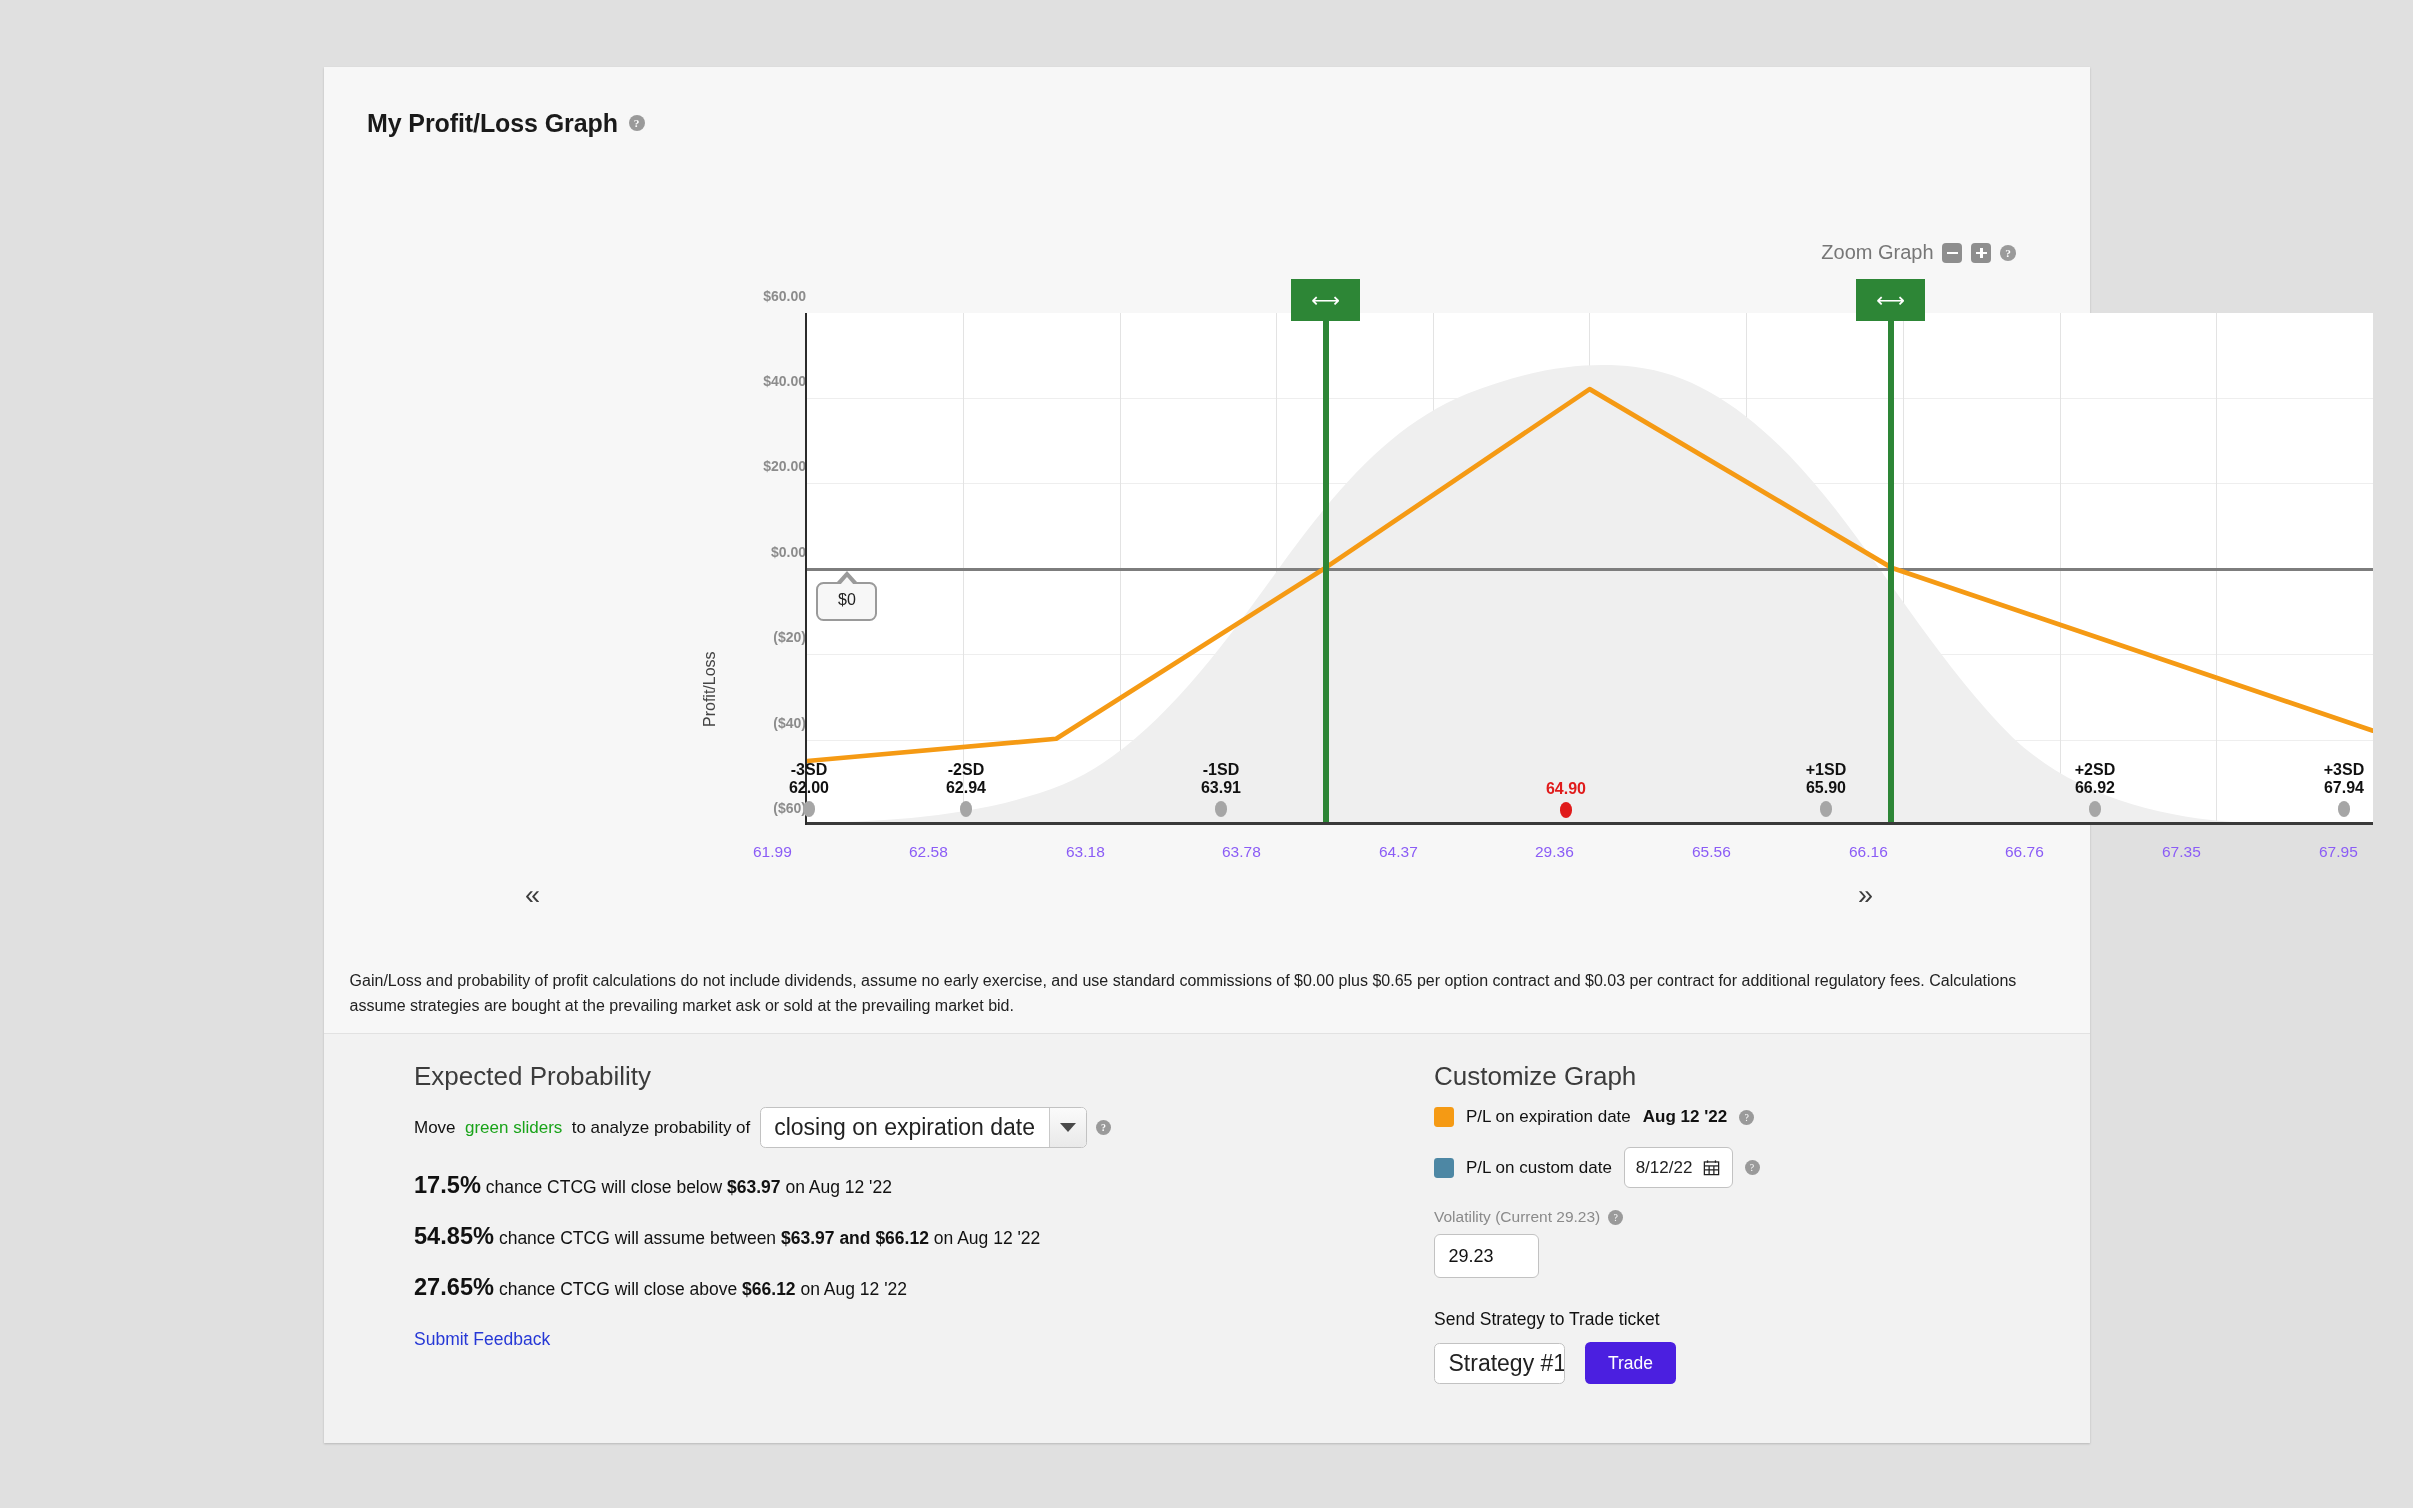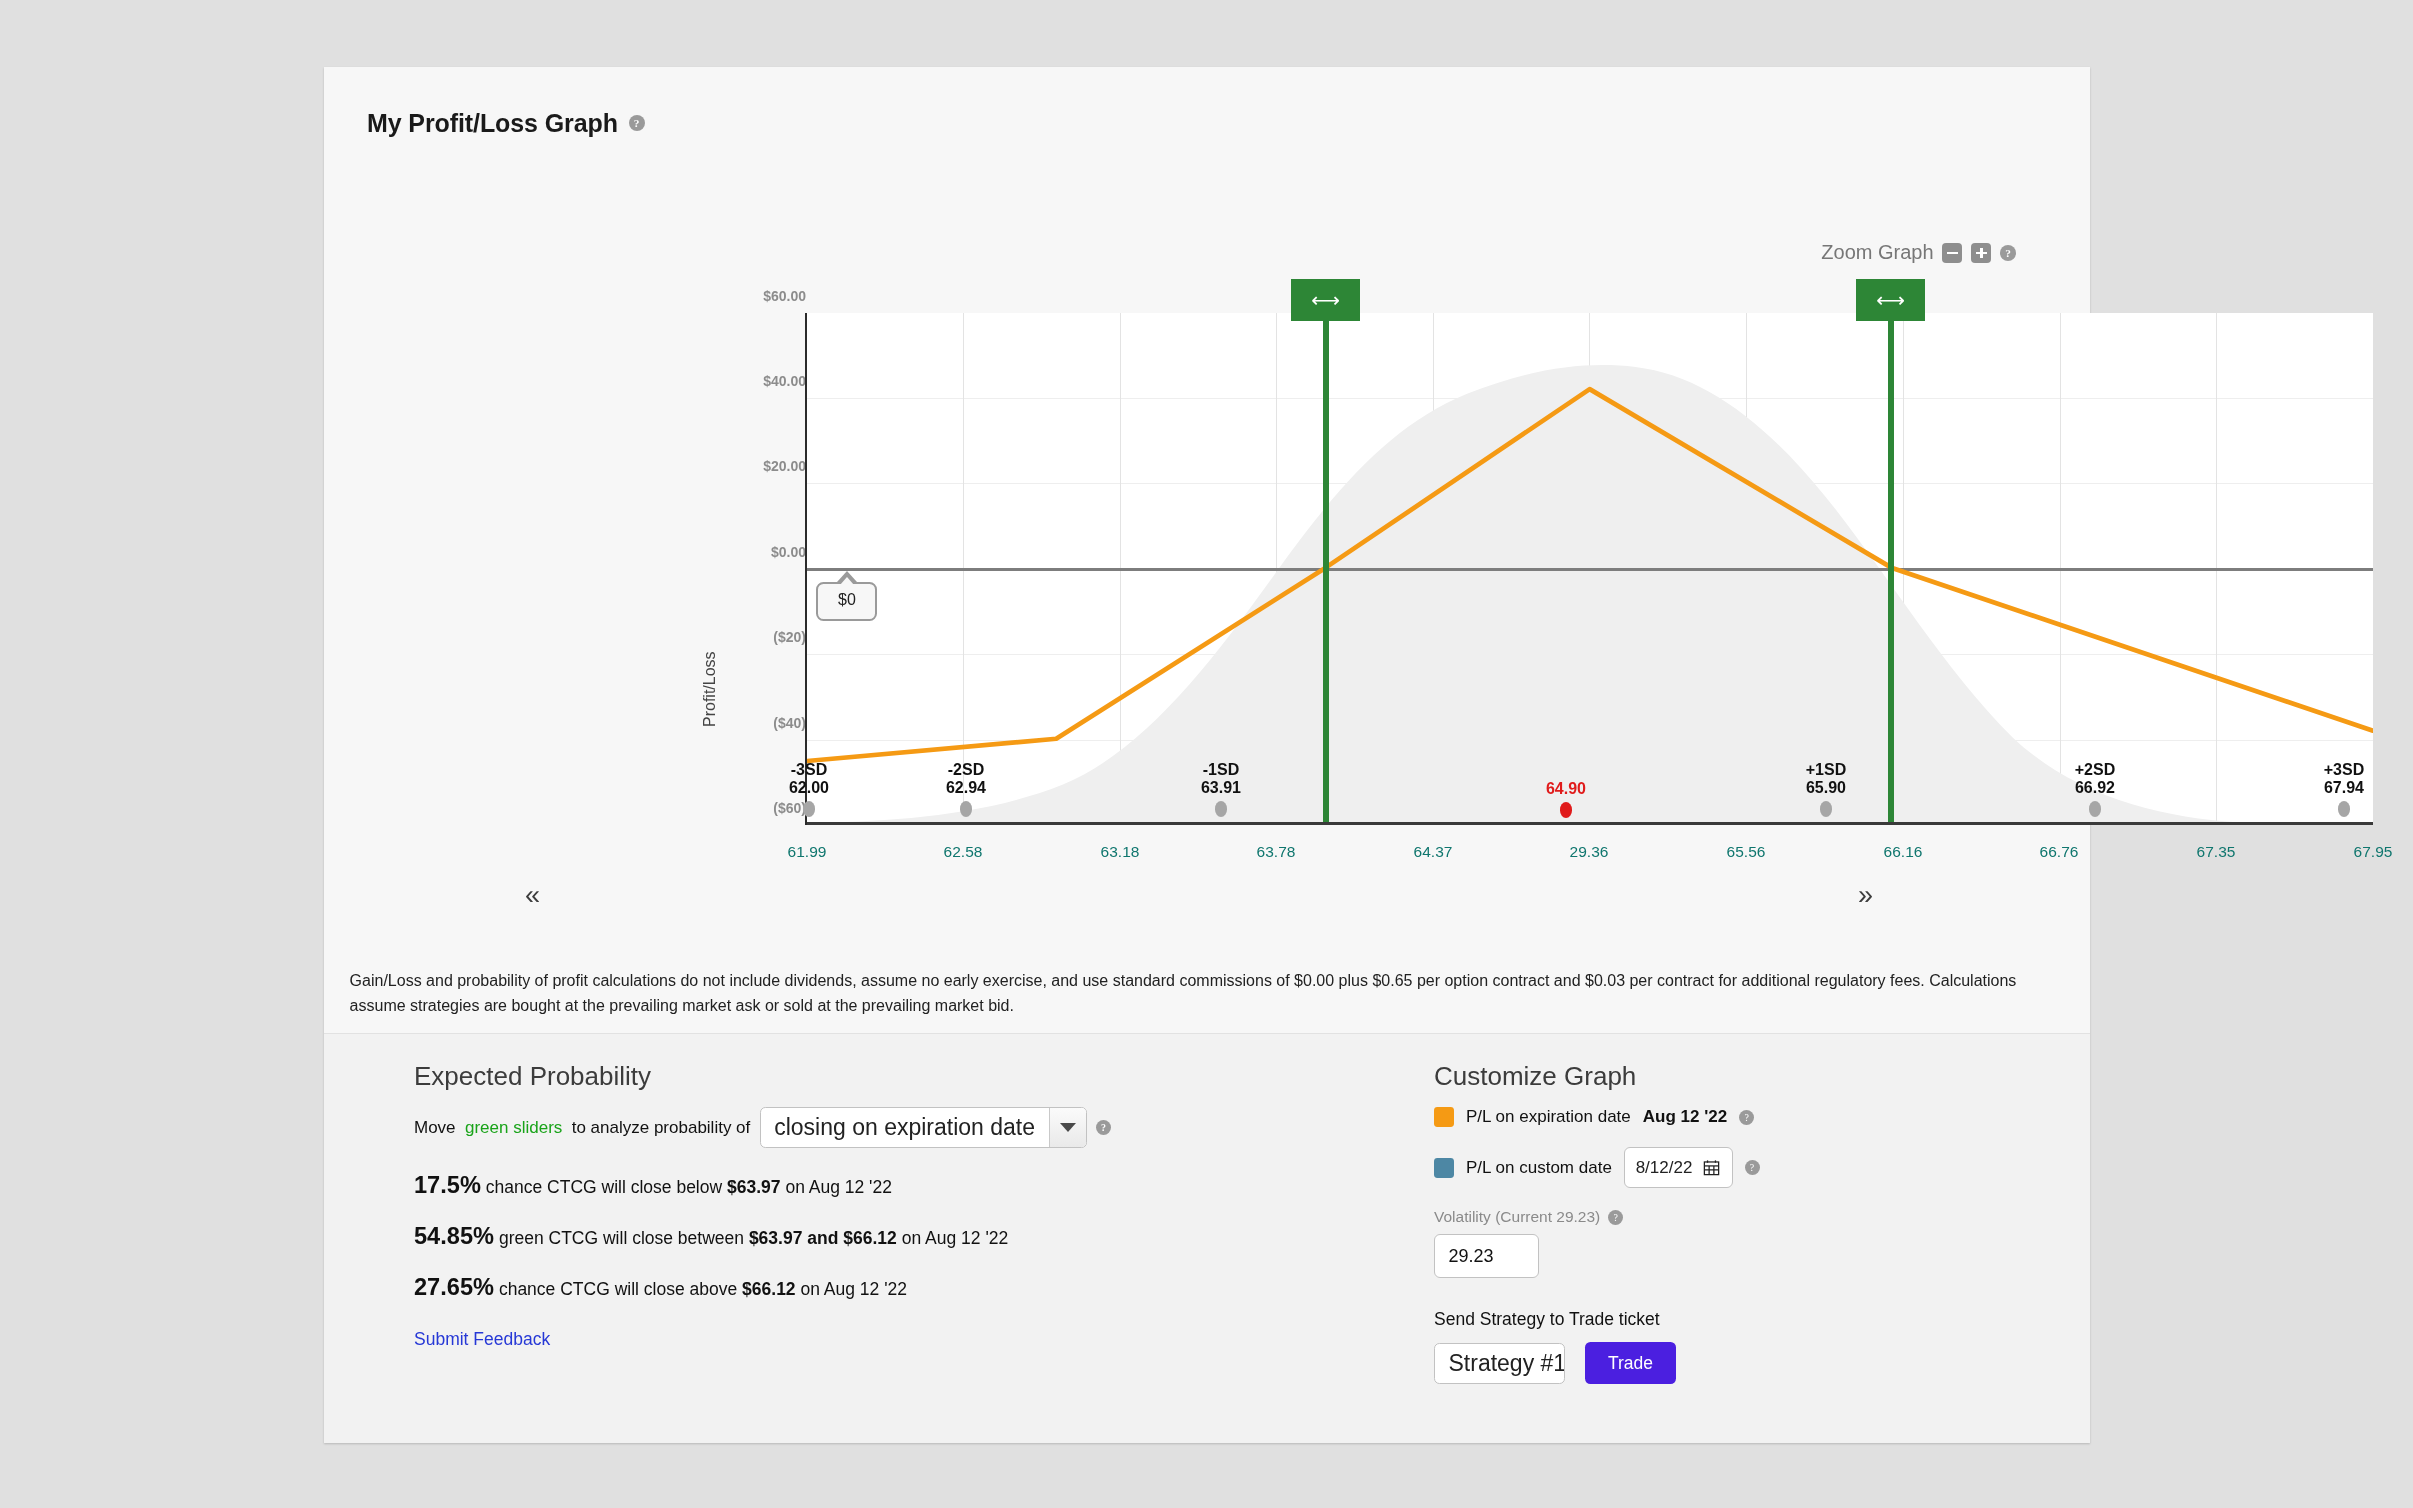--- a/index.html
+++ b/index.html
@@ -90,21 +90,21 @@
 
   .sd-group{position:absolute;text-align:center;width:148px;}
   .sd-label{font-size:16px;font-weight:bold;color:#111;line-height:1.12;}
   .sd-dot{
     width:12.8px;height:16px;border-radius:50%;background:#a6a6a6;margin:4px auto 0;
   }
   .sd-dot.current{background:#e01b1b;}
   .sd-label.current{color:#e01b1b;}
 
   .xtick{
-    position:absolute;font-size:15.5px;color:#0f766e;text-align:center;width:108px;
+    position:absolute;font-size:15.5px;color:#8b5cf6;width:108px;
   }
   .xaxis-title{
     position:absolute;width:100%;text-align:center;font-size:16px;color:#444;top:807px;
   }
   .nav-arrow{
     position:absolute;font-size:27px;color:#3d3d3d;cursor:pointer;line-height:1;
   }
 
   
   .disclaimer{
@@ -329,21 +329,21 @@
 
       <div class="prob-line">
         <span class="prob-pct">17.5%</span>
         <span>chance CTCG will close below</span>
         <span class="b">$63.97</span>
         <span>on Aug 12 '22</span>
       </div>
 
       <div class="prob-line">
         <span class="prob-pct">54.85%</span>
-        <span>green CTCG will close between</span>
+        <span>chance CTCG will assume between</span>
         <span class="b">$63.97</span>
         <span class="b">and</span>
         <span class="b">$66.12</span>
         <span>on Aug 12 '22</span>
       </div>
 
       <div class="prob-line">
         <span class="prob-pct">27.65%</span>
         <span>chance CTCG will close above</span>
         <span class="b">$66.12</span>

